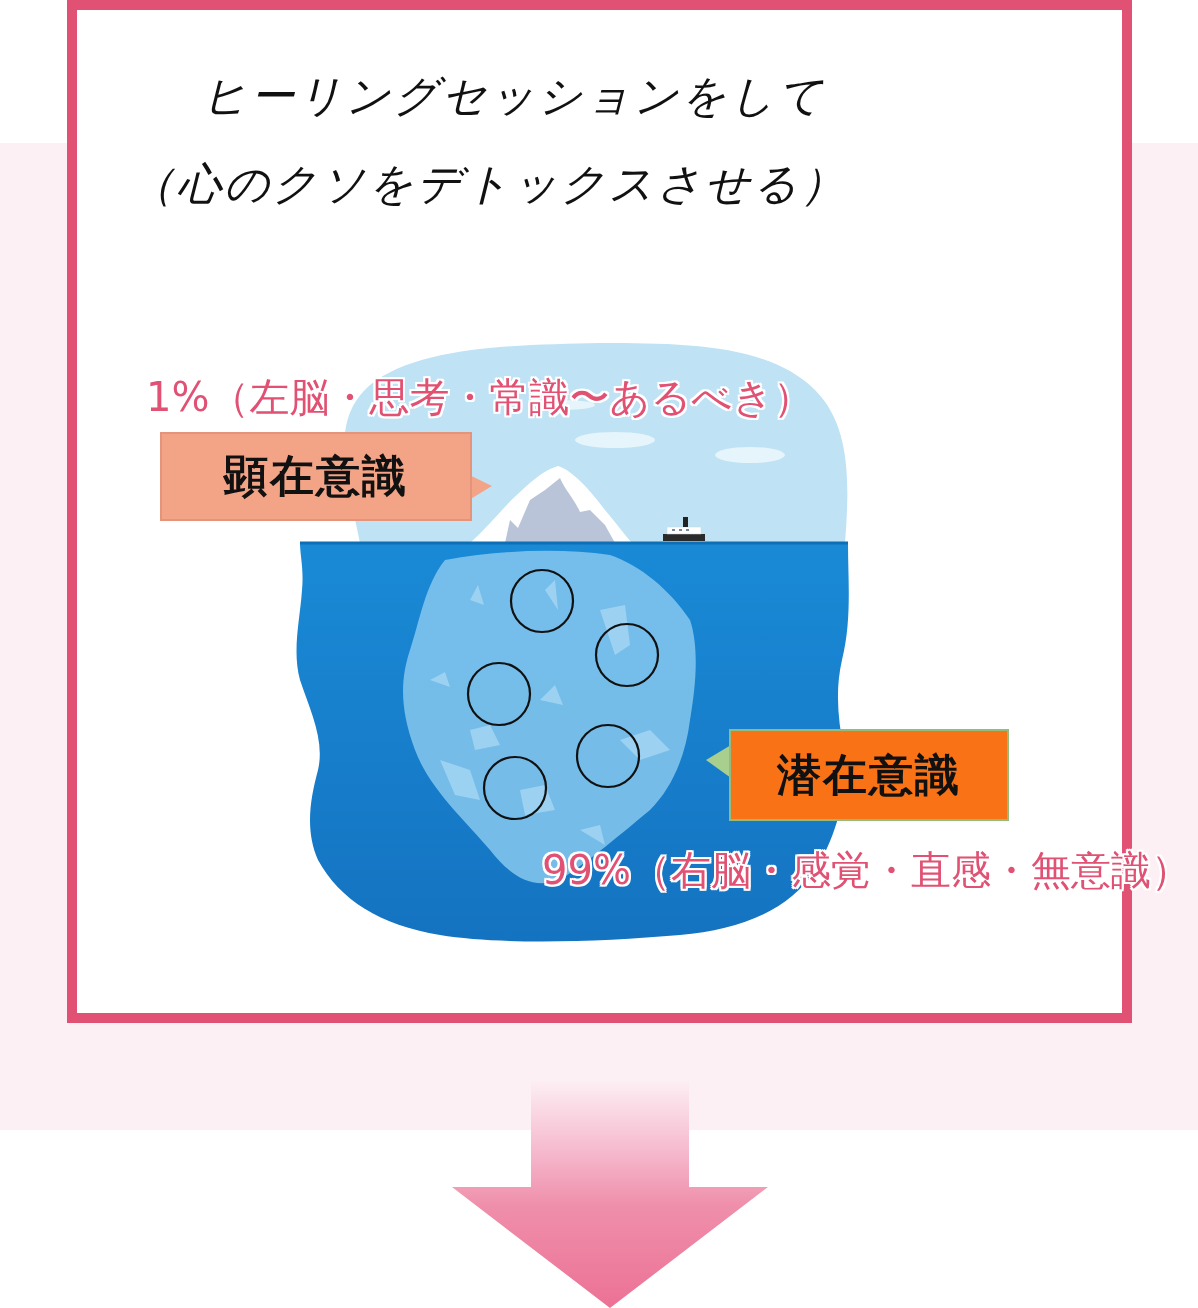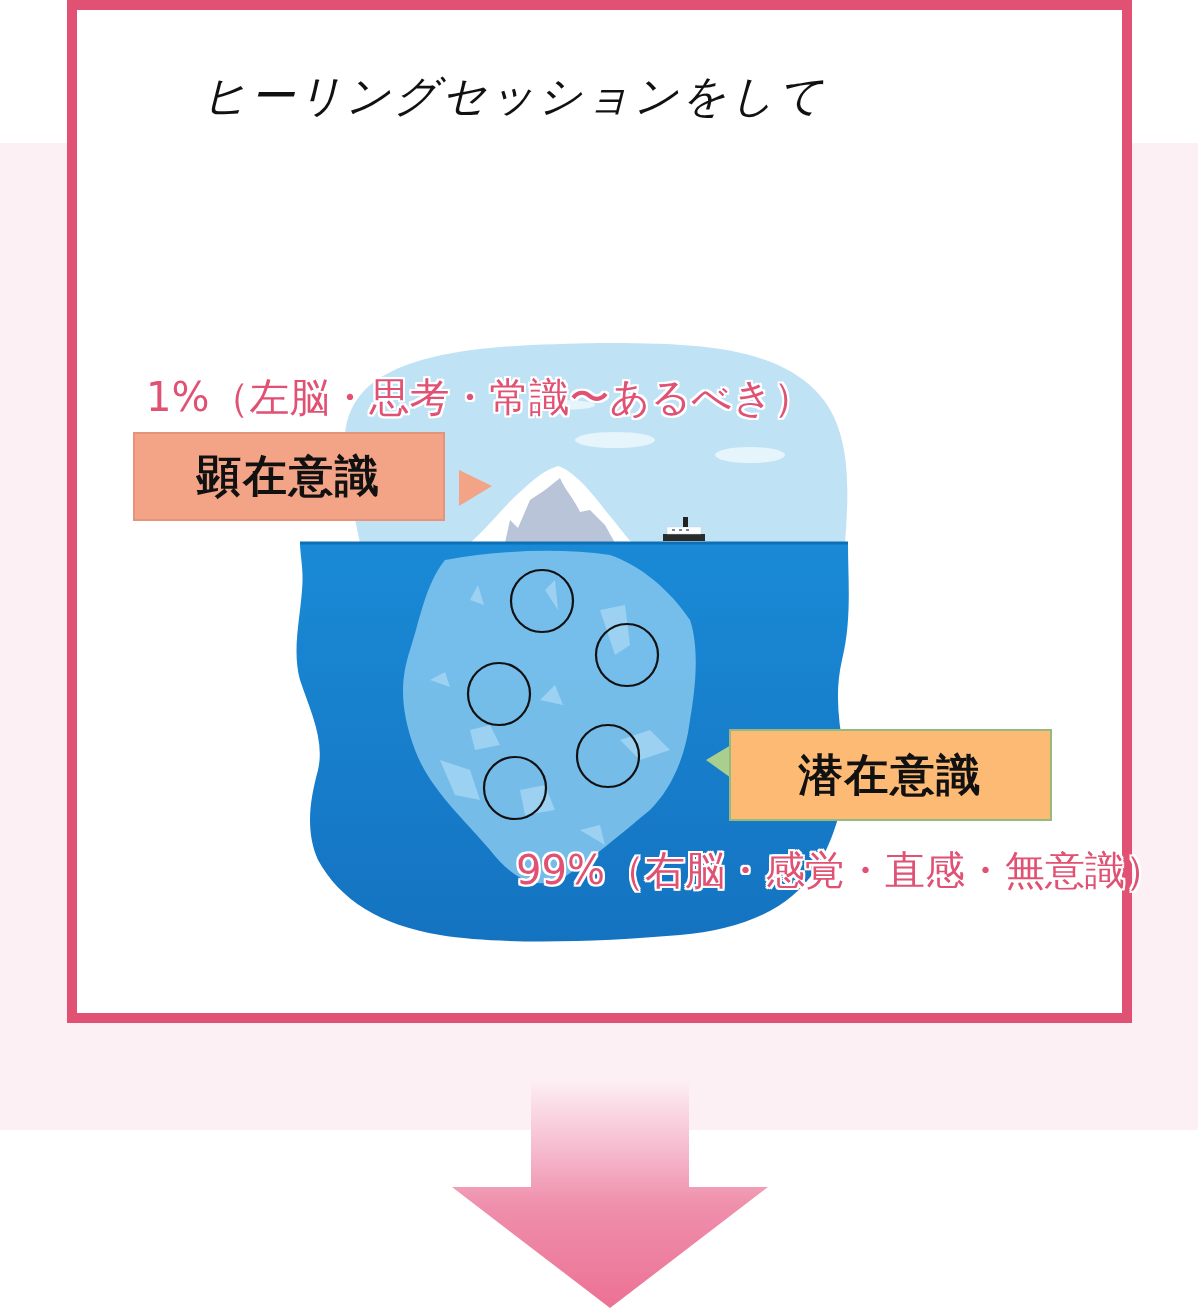--- a/index.html
+++ b/index.html
@@ -18,41 +18,42 @@
     .headline .l1 { padding-left: 30px; }
     .headline .l3 { padding-right: 20px; }
 
     .illus { position: absolute; left: 0; top: 0; width: 1198px; height: 1023px; }
 
     .callout-text { position: absolute; font-family: "DejaVu Sans", "Liberation Sans", sans-serif;
                     color: #e05173; font-size: 40px; white-space: nowrap;
                     text-shadow: 2px 0 0 #fff, -2px 0 0 #fff, 0 2px 0 #fff, 0 -2px 0 #fff,
                                  2px 2px 0 #fff, -2px -2px 0 #fff, 2px -2px 0 #fff, -2px 2px 0 #fff; }
     .pct-top { left: 146px; top: 370px; }
-    .pct-bottom { left: 516px; top: 843px; }
+    .pct-bottom { left: 542px; top: 843px; }
 
     .label-box { position: absolute; display: flex; align-items: center; justify-content: center;
                  font-family: "DejaVu Sans", "Liberation Sans", sans-serif; font-weight: bold;
                  font-size: 44px; color: #111; letter-spacing: 2px; box-sizing: border-box; }
-    .label-conscious { left: 133px; top: 432px; width: 312px; height: 89px; background: #f3a487;
+    .label-conscious { left: 160px; top: 432px; width: 312px; height: 89px; background: #f3a487;
                        border: 2px solid #e5937a; }
-    .label-subconscious { left: 729px; top: 729px; width: 323px; height: 92px; background: #fdba74;
+    .label-subconscious { left: 729px; top: 729px; width: 280px; height: 92px; background: #f97316;
                           border: 2px solid #95bb7c; }
 
     .arrow { position: absolute; left: 452px; top: 1079px; width: 316px; height: 229px; }
   </style>
 </head>
 <body>
 
 <div class="pink-band"></div>
 
 <div class="frame"></div>
 
 <div class="headline">
   <div class="l1">ヒーリングセッションをして</div>
+  <div class="l3">（心のクソをデトックスさせる）</div>
 </div>
 
 <svg class="illus" viewBox="0 0 1198 1023" xmlns="http://www.w3.org/2000/svg">
   <defs>
     <linearGradient id="seaGrad" x1="0" y1="0" x2="0" y2="1">
       <stop offset="0" stop-color="#1a8ad6"></stop>
       <stop offset="1" stop-color="#1473c1"></stop>
     </linearGradient>
     <clipPath id="skyClip">
       <path d="M360,543 C345,470 330,420 370,385 C420,345 520,345 600,343 C690,343 770,345 815,390 C850,425 850,480 845,543 Z"></path>

